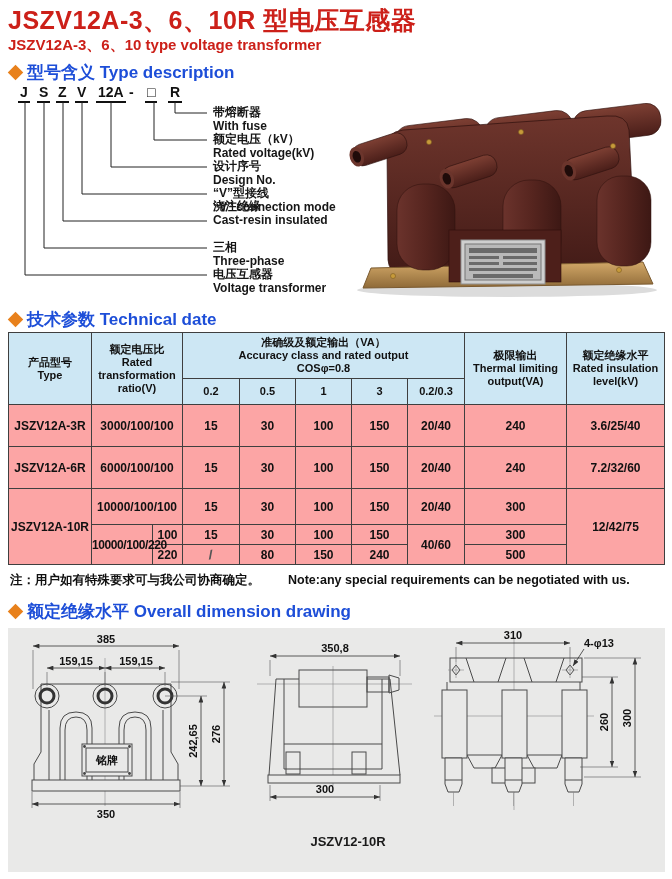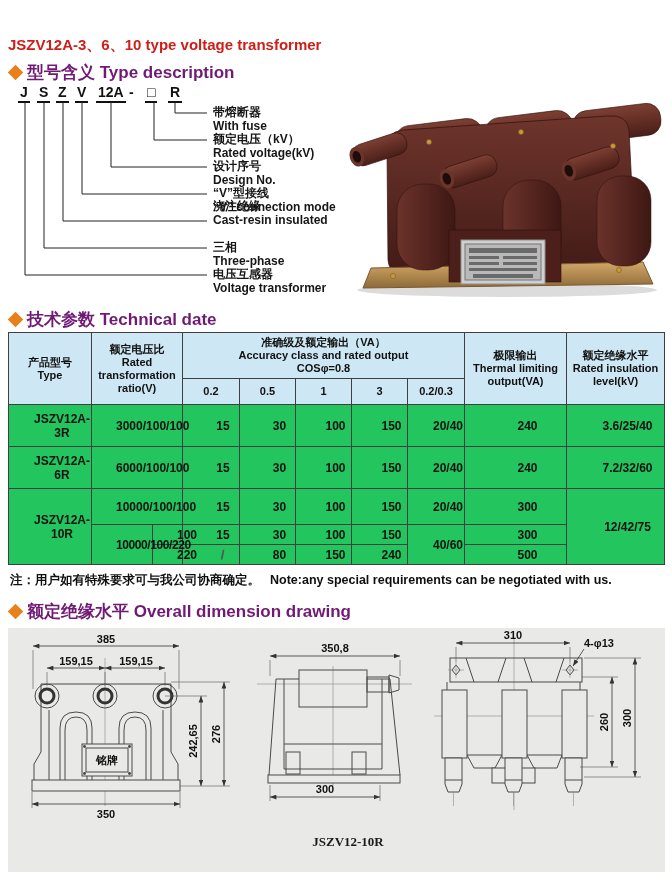--- a/index.html
+++ b/index.html
@@ -4,65 +4,66 @@
 <style>
   html,body{margin:0;padding:0;background:#fff;}
   .page{position:relative;width:672px;height:879px;background:#ffffff;overflow:hidden;
         font-family:"Liberation Sans","DejaVu Sans",sans-serif;color:#111;}
 
   
   .title-zh{position:absolute;left:8px;top:4px;font-size:25px;font-weight:bold;color:#cc2019;letter-spacing:0.5px;}
   .title-en{position:absolute;left:8px;top:36px;font-size:15px;font-weight:bold;color:#cc2019;}
 
   
-  .sec-head{position:absolute;left:8px;font-size:17px;font-weight:bold;color:#701a75;display:flex;align-items:center;}
+  .sec-head{position:absolute;left:8px;font-size:17px;font-weight:bold;color:#1d4ed8;display:flex;align-items:center;}
   .diamond{display:inline-block;width:11px;height:11px;background:#e8811c;transform:rotate(45deg);margin:0 6px 0 2px;}
 
   
   .diagram{position:absolute;left:14px;top:84px;width:336px;height:216px;}
   .code-part{position:absolute;top:0;font-size:14px;font-weight:bold;color:#111;
              border-bottom:2px solid #111;padding:0 2px 1px 2px;text-align:center;}
   .code-dash{border-bottom:none;}
   .dg-lines{position:absolute;left:0;top:0;}
   .td-label{position:absolute;left:199px;width:150px;line-height:13.5px;font-size:12px;font-weight:bold;color:#161616;white-space:nowrap;}
 
   
   .photo{position:absolute;left:345px;top:92px;}
 
   
   .tech-table{position:absolute;left:8px;top:332px;border-collapse:collapse;table-layout:fixed;width:656px;}
   .tech-table th,.tech-table td{border:1px solid #3f3f3f;text-align:center;vertical-align:middle;padding:0;}
   .tech-table th{background:#cde7f4;font-size:11px;font-weight:bold;white-space:pre-line;line-height:13px;}
-  .tech-table td{font-size:12px;font-weight:bold;background:#22c55e;padding-left:24px;}
+  .tech-table td{font-size:12px;font-weight:bold;background:#fca5a5;}
   .hrow1{height:46px;} .hrow2{height:26px;}
   .brow{height:42px;} .brow-a{height:36px;} .brow-s{height:20px;}
   .ratio-small{font-size:8.5px;letter-spacing:-0.4px;}
   .slash-cell span{display:inline-block;transform:rotate(-18deg) scaleX(2);color:#555;font-weight:400;}
 
   
   .note{position:absolute;left:10px;top:572px;font-size:12.5px;font-weight:bold;color:#101010;}
-  .note .en{margin-left:10px;}
+  .note .en{margin-left:28px;}
 
   
   .graybox{position:absolute;left:8px;top:628px;width:657px;height:244px;background:#e9e9e8;}
   .dwg{position:absolute;}
   .dwg-caption{position:absolute;left:240px;top:206px;width:200px;text-align:center;
-               font-size:13px;font-weight:bold;color:#1a1a1a;font-family:Liberation Serif, serif;}
+               font-size:13px;font-weight:bold;color:#1a1a1a;}
   svg text.dim-t{font-family:"Liberation Sans",sans-serif;font-size:11px;font-weight:bold;fill:#111;}
   svg .ln{stroke:#4a4a4a;stroke-width:1;fill:none;}
   svg .lnw{stroke:#4a4a4a;stroke-width:1;fill:#e9e9e8;}
   svg .cl{stroke:#8a8a8a;stroke-width:0.6;fill:none;}
   svg .dim{stroke:#333;stroke-width:0.8;fill:none;}
   svg .ext{stroke:#555;stroke-width:0.6;fill:none;}
 </style>
 </head>
 <body>
 
 <div class="page">
 
+  <div class="title-zh">JSZV12A-3、6、10R 型电压互感器</div>
   <div class="title-en">JSZV12A-3、6、10  type voltage  transformer</div>
 
   <div class="sec-head" style="top:61px">
     <span class="diamond"></span>
     <span>型号含义 Type description</span>
   </div>
 
   <div class="diagram">
     <span class="code-part" style="left:4px">J</span>
     <span class="code-part" style="left:23px">S</span>

